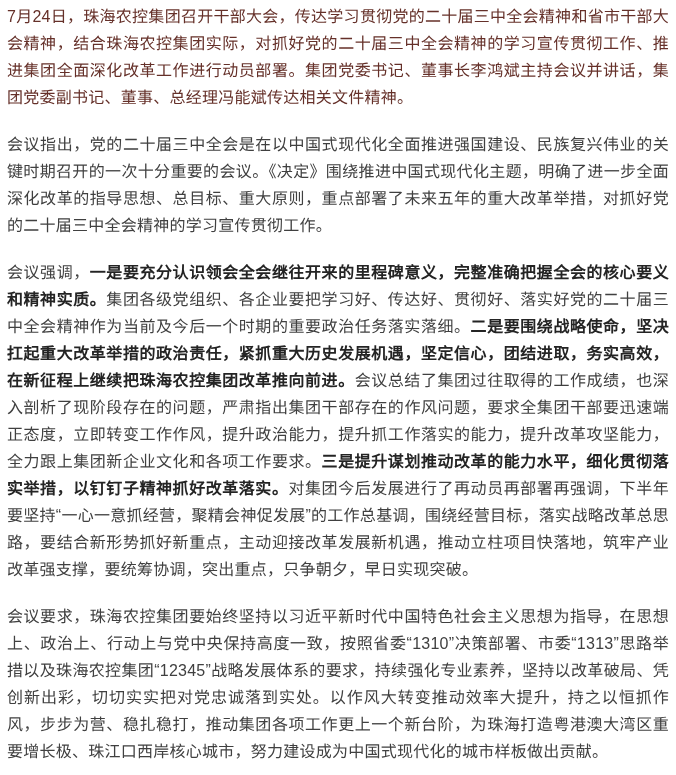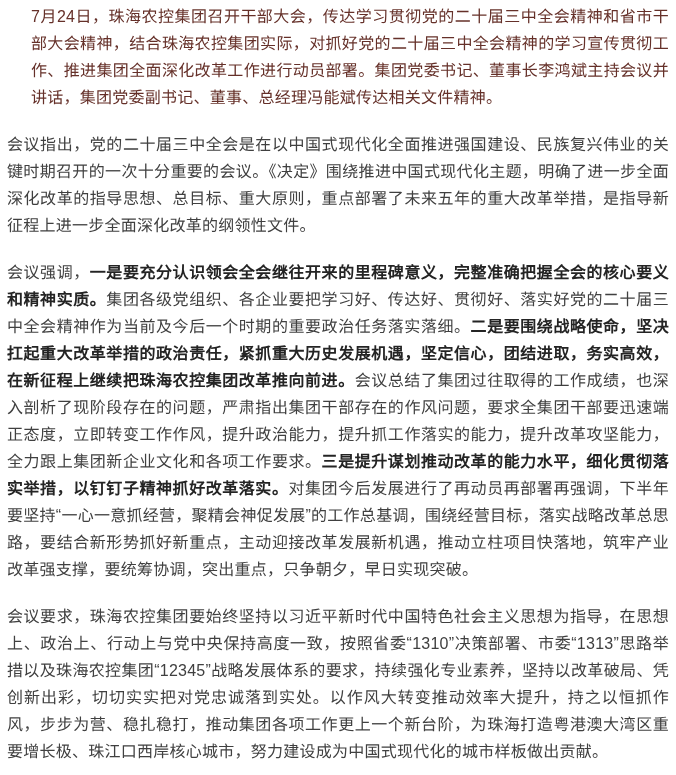--- a/index.html
+++ b/index.html
@@ -22,32 +22,31 @@
     margin: 0 0 20px 0;
     font-size: 16px;
     line-height: 27px;
     letter-spacing: 0.25px;
     text-align: justify;
     text-justify: inter-ideograph;
     word-break: break-all;
   }
   .para.lead {
     color: var(--lead-color, #653029);
-    margin-left: 24px;
   }
   .para.body {
     color: var(--body-color, #404040);
   }
   .run { font-weight: normal; }
   .run.bold {
     font-weight: 700;
     color: var(--bold-color, #242424);
   }
 </style>
 </head>
 <body style="background: rgb(255, 255, 255);">
 
 <main class="article">
     <p class="para lead"><span class="run">7月24日，珠海农控集团召开干部大会，传达学习贯彻党的二十届三中全会精神和省市干部大会精神，结合珠海农控集团实际，对抓好党的二十届三中全会精神的学习宣传贯彻工作、推进集团全面深化改革工作进行动员部署。集团党委书记、董事长李鸿斌主持会议并讲话，集团党委副书记、董事、总经理冯能斌传达相关文件精神。</span></p>
-    <p class="para body"><span class="run">会议指出，党的二十届三中全会是在以中国式现代化全面推进强国建设、民族复兴伟业的关键时期召开的一次十分重要的会议。《决定》围绕推进中国式现代化主题，明确了进一步全面深化改革的指导思想、总目标、重大原则，重点部署了未来五年的重大改革举措，是指导新征程上进一步全面深化改革的纲领性文件。</span></p>
+    <p class="para body"><span class="run">会议指出，党的二十届三中全会是在以中国式现代化全面推进强国建设、民族复兴伟业的关键时期召开的一次十分重要的会议。《决定》围绕推进中国式现代化主题，明确了进一步全面深化改革的指导思想、总目标、重大原则，重点部署了未来五年的重大改革举措，对抓好党的二十届三中全会精神的学习宣传贯彻工作。</span></p>
     <p class="para body"><span class="run">会议强调，</span><span class="run bold">一是要充分认识领会全会继往开来的里程碑意义，完整准确把握全会的核心要义和精神实质。</span><span class="run">集团各级党组织、各企业要把学习好、传达好、贯彻好、落实好党的二十届三中全会精神作为当前及今后一个时期的重要政治任务落实落细。</span><span class="run bold">二是要围绕战略使命，坚决扛起重大改革举措的政治责任，紧抓重大历史发展机遇，坚定信心，团结进取，务实高效，在新征程上继续把珠海农控集团改革推向前进。</span><span class="run">会议总结了集团过往取得的工作成绩，也深入剖析了现阶段存在的问题，严肃指出集团干部存在的作风问题，要求全集团干部要迅速端正态度，立即转变工作作风，提升政治能力，提升抓工作落实的能力，提升改革攻坚能力，全力跟上集团新企业文化和各项工作要求。</span><span class="run bold">三是提升谋划推动改革的能力水平，细化贯彻落实举措，以钉钉子精神抓好改革落实。</span><span class="run">对集团今后发展进行了再动员再部署再强调，下半年要坚持“一心一意抓经营，聚精会神促发展”的工作总基调，围绕经营目标，落实战略改革总思路，要结合新形势抓好新重点，主动迎接改革发展新机遇，推动立柱项目快落地，筑牢产业改革强支撑，要统筹协调，突出重点，只争朝夕，早日实现突破。</span></p>
     <p class="para body"><span class="run">会议要求，珠海农控集团要始终坚持以习近平新时代中国特色社会主义思想为指导，在思想上、政治上、行动上与党中央保持高度一致，按照省委“1310”决策部署、市委“1313”思路举措以及珠海农控集团“12345”战略发展体系的要求，持续强化专业素养，坚持以改革破局、凭创新出彩，切切实实把对党忠诚落到实处。以作风大转变推动效率大提升，持之以恒抓作风，步步为营、稳扎稳打，推动集团各项工作更上一个新台阶，为珠海打造粤港澳大湾区重要增长极、珠江口西岸核心城市，努力建设成为中国式现代化的城市样板做出贡献。</span></p>
   </main>
 
 </body></html>

